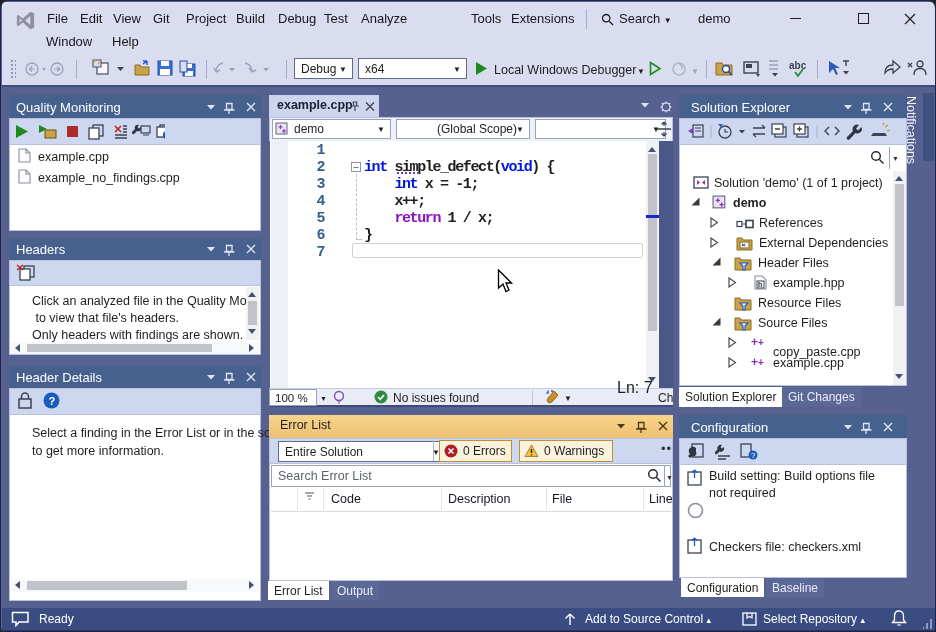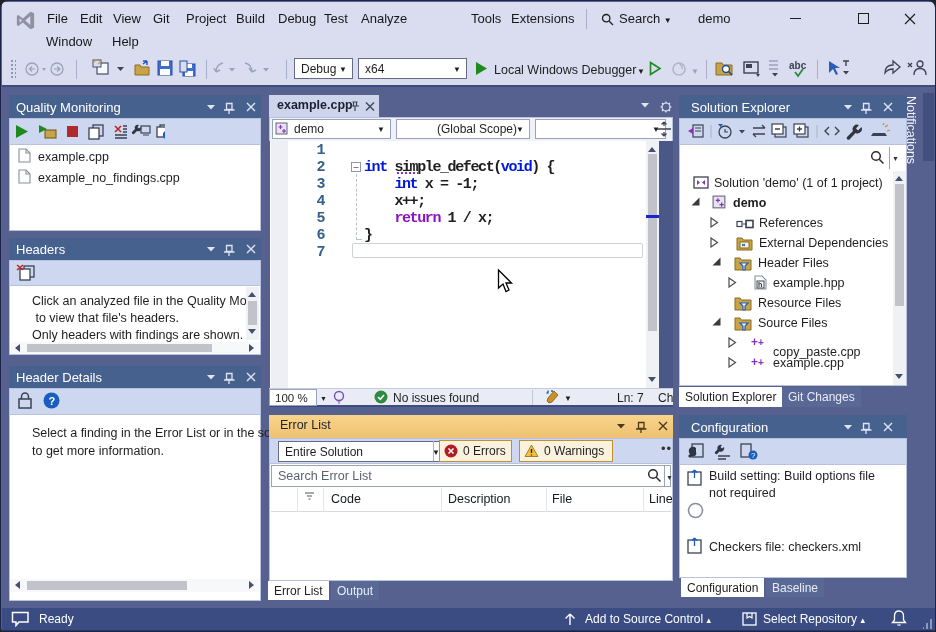--- a/index.html
+++ b/index.html
@@ -346,21 +346,21 @@
       <path d="M4 7 L6.3 9.3 L10 5" stroke="#fff" stroke-width="1.6" fill="none"></path>
     </svg>
   <div class="abs" style="left:392px;top:390px;font-size:12px;color:#1e1e1e">No issues found</div>
   <div class="abs" style="left:531px;top:389px;width:1px;height:15px;background:#c0c7da"></div>
   <svg class="abs" style="left:544px;top:388px" width="16" height="16" viewBox="0 0 16 16">
       <path d="M9 2 L13 6 L7 13 L4 14 L2 12 L3 9 Z" fill="#c9912c" stroke="#7a5a10" stroke-width="0.8"></path>
       <path d="M1.5 4 h2 M3 1.5 v2" stroke="#1a5dbe" stroke-width="1.4"></path>
       <circle cx="7" cy="2" r="1" fill="#1a5dbe"></circle>
     </svg>
   <div class="abs" style="left:563px;top:393px;font-size:8px;color:#1e1e1e">▼</div>
-  <div class="abs" style="left:616px;top:390px;font-size:12px;color:#1e1e1e">Ln: 7</div>
+  <div class="abs" style="left:616px;top:378px;font-size:16px;color:#1e1e1e">Ln: 7</div>
   <div class="abs" style="left:657px;top:390px;font-size:12px;color:#1e1e1e">Ch</div>
 
   
   <div class="abs" style="left:268px;top:414px;width:404px;height:23px;background:linear-gradient(#F8D48A,#EEC173)"></div>
   <div class="abs" style="left:279px;top:417px;font-size:12.5px;color:#20242f">Error List</div>
   <svg class="abs" style="left:616px;top:420px" width="52" height="12" viewBox="0 0 52 12">
       <path d="M0 3 l8 0 -4 4.5 z" fill="#4a3a18"></path>
       <path d="M21.5 1.5 h5.5 v6 h-5.5 z M19 8 h10.5 M24 8 v4" stroke="#4a3a18" stroke-width="1.3" fill="none"></path>
       <path d="M42 1 L50 9 M50 1 L42 9" stroke="#4a3a18" stroke-width="1.4"></path>
     </svg>

